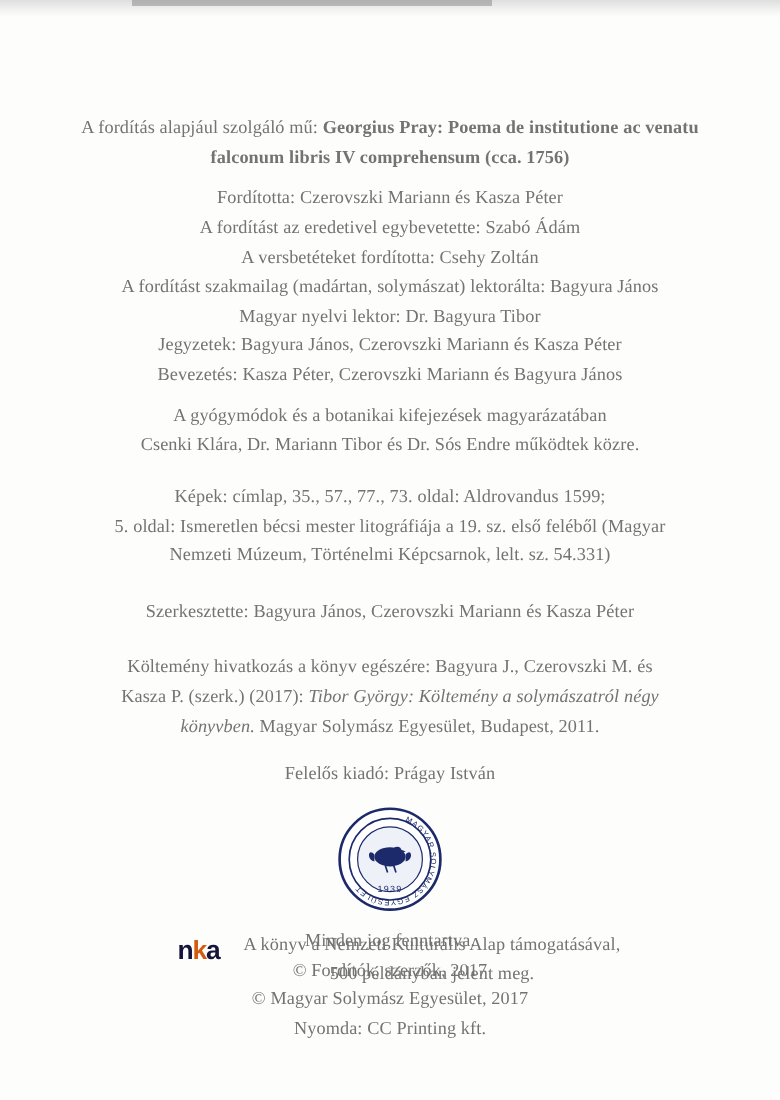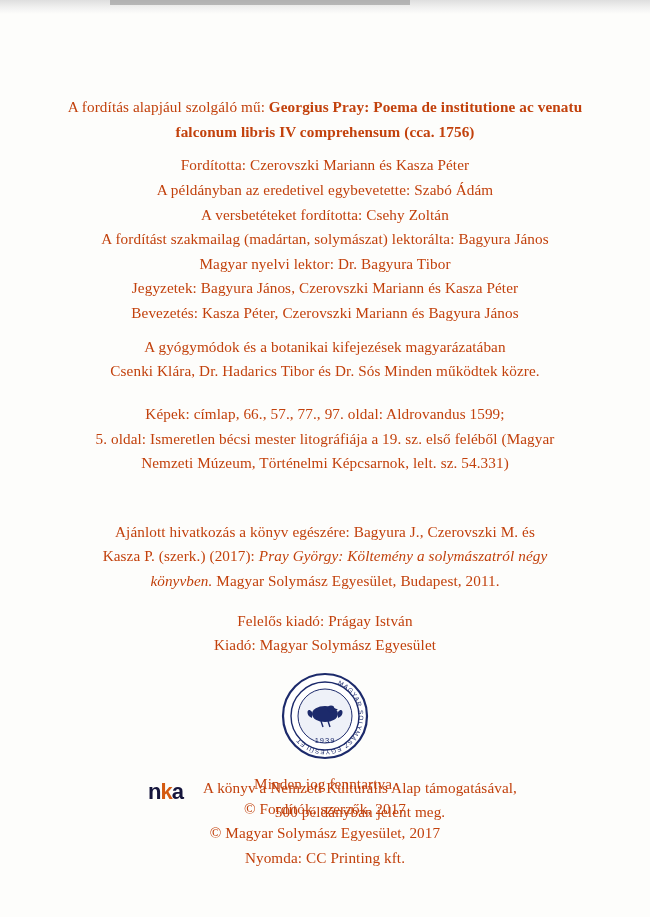--- a/index.html
+++ b/index.html
@@ -40,21 +40,21 @@
   .content {
     position: absolute;
     top: 95px;
     left: 55px;
     width: 540px;
     text-align: center;
   }
   .line {
     font-size: 15.2px;
     line-height: 1.62;
-    color: #c2410c;
+    color: #737373;
     letter-spacing: 0.1px;
     text-align: center;
   }
   .block {
     margin-bottom: 0px;
   }
   .gap-sm { height: 9px; }
   .gap-md { height: 15px; }
   .gap-lg { height: 22px; }
   b, .bold { font-weight: bold; }
@@ -114,66 +114,68 @@
     <div class="block">
       <div class="line">
         <span>A fordítás alapjául szolgáló mű: </span><b class="bold">Georgius Pray: Poema de institutione ac venatu falconum libris IV comprehensum (cca. 1756)</b>
       </div>
     </div>
 
     <div class="gap-sm"></div>
 
     <div class="block">
       <div class="line">Fordította: Czerovszki Mariann és Kasza Péter</div>
-      <div class="line">A példányban az eredetivel egybevetette: Szabó Ádám</div>
+      <div class="line">A fordítást az eredetivel egybevetette: Szabó Ádám</div>
       <div class="line">A versbetéteket fordította: Csehy Zoltán</div>
       <div class="line">A fordítást szakmailag (madártan, solymászat) lektorálta: Bagyura János</div>
       <div class="line">Magyar nyelvi lektor: Dr. Bagyura Tibor</div>
       <div class="line">Jegyzetek: Bagyura János, Czerovszki Mariann és Kasza Péter</div>
       <div class="line">Bevezetés: Kasza Péter, Czerovszki Mariann és Bagyura János</div>
     </div>
 
     <div class="gap-sm"></div>
 
     <div class="block">
       <div class="line">A gyógymódok és a botanikai kifejezések magyarázatában</div>
-      <div class="line">Csenki Klára, Dr. Hadarics Tibor és Dr. Sós Minden működtek közre.</div>
-    </div>
-
-    <div class="gap-sm"></div>
-
-
-    <div class="gap-sm"></div>
-
-    <div class="block">
-      <div class="line">Képek: címlap, 66., 57., 77., 97. oldal: Aldrovandus 1599;</div>
+      <div class="line">Csenki Klára, Dr. Mariann Tibor és Dr. Sós Endre működtek közre.</div>
+    </div>
+
+    <div class="gap-sm"></div>
+
+
+    <div class="gap-sm"></div>
+
+    <div class="block">
+      <div class="line">Képek: címlap, 35., 57., 77., 73. oldal: Aldrovandus 1599;</div>
       <div class="line">5. oldal: Ismeretlen bécsi mester litográfiája a 19. sz. első feléből (Magyar</div>
       <div class="line">Nemzeti Múzeum, Történelmi Képcsarnok, lelt. sz. 54.331)</div>
     </div>
 
     <div class="gap-lg"></div>
 
+    <div class="block">
+      <div class="line">Szerkesztette: Bagyura János, Czerovszki Mariann és Kasza Péter</div>
+    </div>
 
     <div class="gap-lg"></div>
 
     <div class="block">
-      <div class="line">Ajánlott hivatkozás a könyv egészére: Bagyura J., Czerovszki M. és</div>
+      <div class="line">Költemény hivatkozás a könyv egészére: Bagyura J., Czerovszki M. és</div>
       <div class="line">
-        <span>Kasza P. (szerk.) (2017): </span><span class="ital">Pray György: Költemény a solymászatról négy</span>
+        <span>Kasza P. (szerk.) (2017): </span><span class="ital">Tibor György: Költemény a solymászatról négy</span>
       </div>
       <div class="line">
         <span class="ital">könyvben.</span><span> Magyar Solymász Egyesület, Budapest, 2011.</span>
       </div>
     </div>
 
     <div class="gap-md"></div>
 
     <div class="block">
       <div class="line">Felelős kiadó: Prágay István</div>
-      <div class="line">Kiadó: Magyar Solymász Egyesület</div>
     </div>
 
     <div class="logo-wrap">
       <svg width="88" height="88" viewBox="0 0 88 88" aria-hidden="true">
         <circle cx="44" cy="44" r="42" fill="#ffffff" stroke="#1c2a6b" stroke-width="2.2"></circle>
         <circle cx="44" cy="44" r="34" fill="#ffffff" stroke="#1c2a6b" stroke-width="1.4"></circle>
         <circle cx="44" cy="44" r="27" fill="#eef1f8" stroke="#1c2a6b" stroke-width="1"></circle>
         <path id="ringpath" d="M 44,10 A 34,34 0 1 1 43.9,10" fill="none"></path>
         <text font-family="Liberation Sans, sans-serif" font-size="6.4" fill="#1c2a6b" letter-spacing="0.8">
           <textPath href="#ringpath" startOffset="6%">MAGYAR SOLYMÁSZ EGYESÜLET</textPath>

